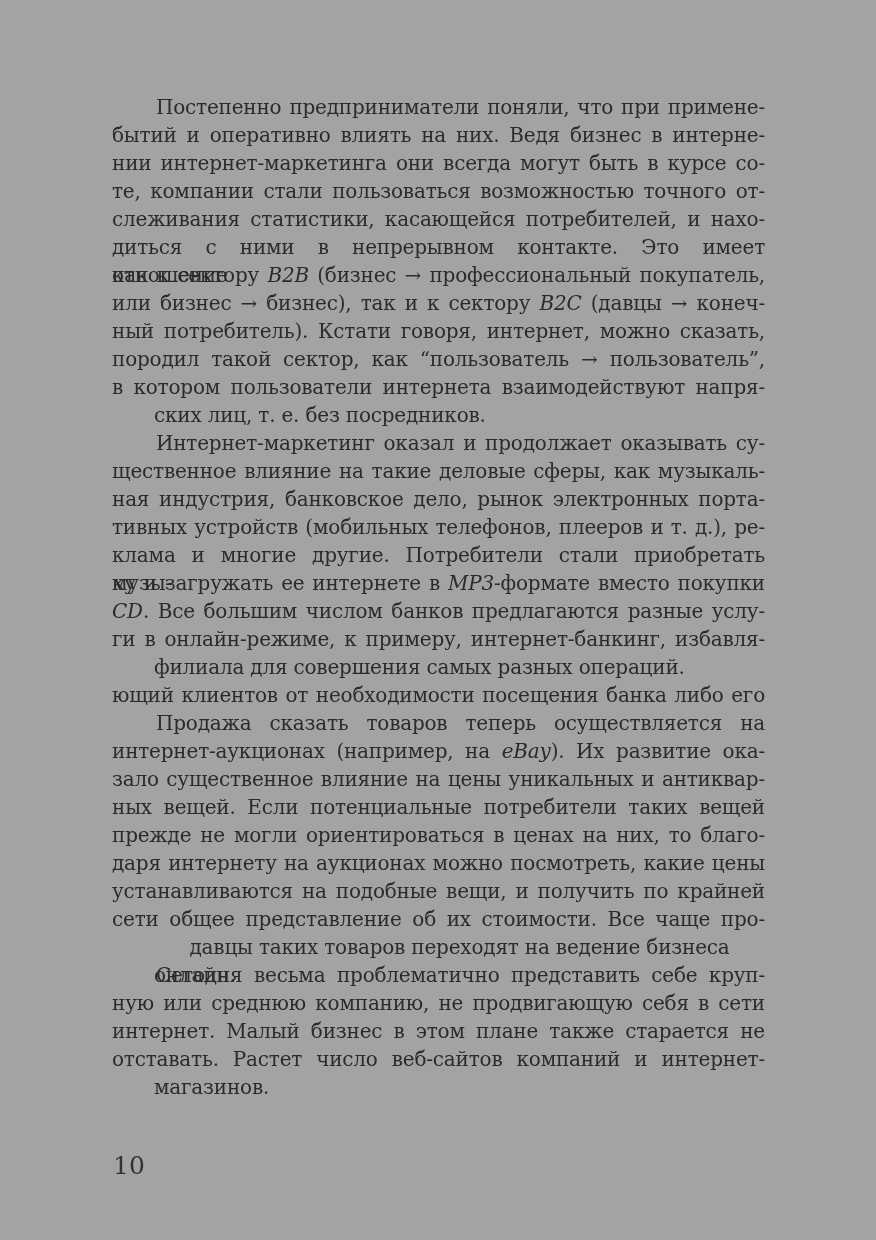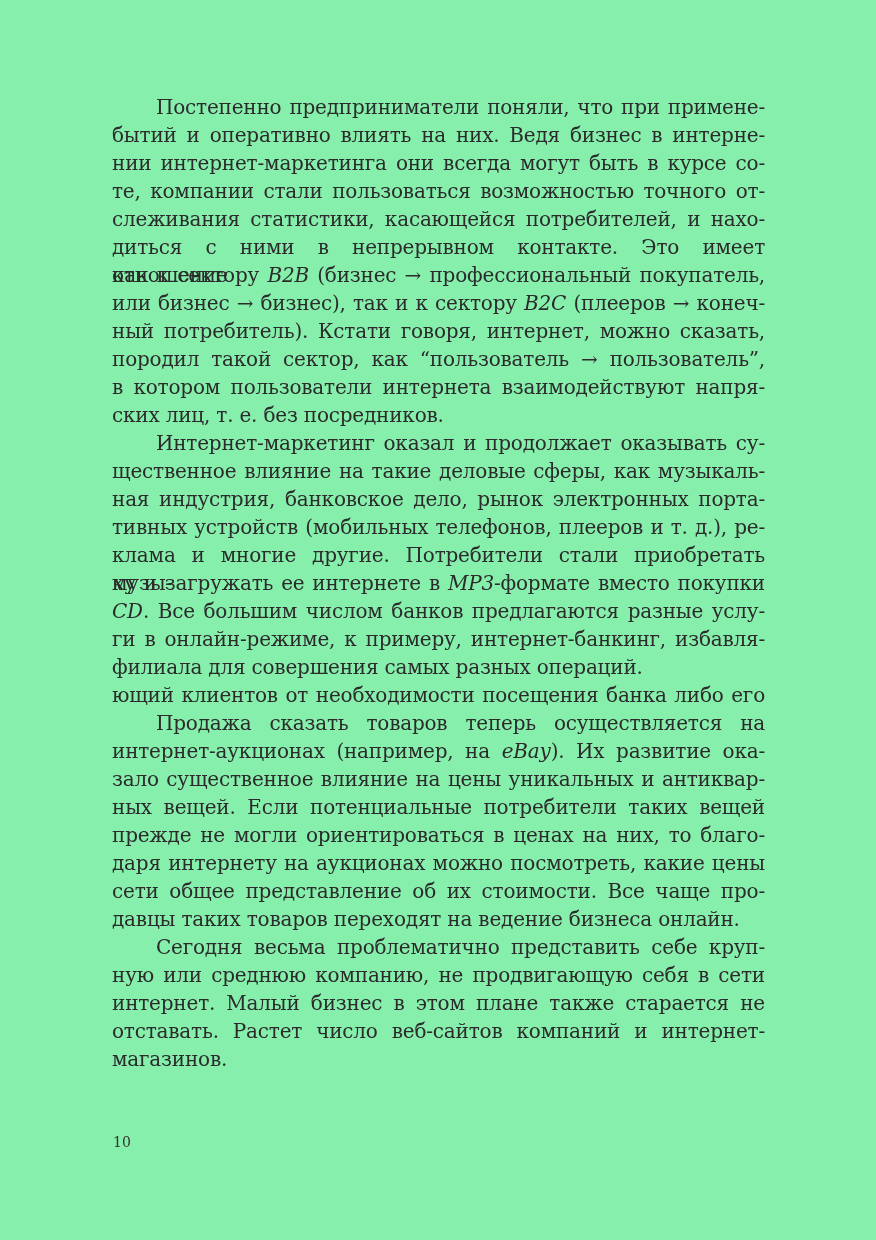--- a/index.html
+++ b/index.html
@@ -6,66 +6,67 @@
   body {
     width: 876px; height: 1240px;
     background: #fcfcfc;
     font-family: "DejaVu Serif", "Liberation Serif", serif;
     color: #2b2b2b;
     overflow: hidden;
   }
   .page {
     position: relative;
     width: 876px; height: 1240px;
-    background: #86efac;
+    background: #a3a3a3;
   }
   .text-block {
     position: absolute;
     left: 112px; top: 93px;
     width: 653px;
   }
   .para { margin: 0; padding: 0; }
   .line {
     font-size: 20px;
     line-height: 28px;
     height: 28px;
     letter-spacing: -0.2px;
     text-align: justify;
     text-align-last: justify;
     white-space: normal;
   }
   .line.first { padding-left: 44px; }
   .line.last {
     text-align: center;
     text-align-last: left;
+    margin-left: 42px;
   }
   .em { font-style: italic; }
   .page-number {
     position: absolute;
-    left: 113px; top: 1128px;
-    font-size: 14px;
+    left: 113px; top: 1152px;
+    font-size: 25px;
     line-height: 28px;
     color: #333333;
   }
 </style>
 </head>
 <body>
 
 <div class="page">
   <div class="text-block">
 
     <div class="para">
       <div class="line first">Постепенно предприниматели поняли, что при примене-</div>
       <div class="line">бытий и оперативно влиять на них. Ведя бизнес в интерне-</div>
       <div class="line">нии интернет-маркетинга они всегда могут быть в курсе со-</div>
       <div class="line">те, компании стали пользоваться возможностью точного от-</div>
       <div class="line">слеживания статистики, касающейся потребителей, и нахо-</div>
       <div class="line">диться с ними в непрерывном контакте. Это имеет отношение</div>
       <div class="line"><span>как к сектору </span><span class="em">B2B</span><span> (бизнес → профессиональный покупатель,</span></div>
-      <div class="line"><span>или бизнес → бизнес), так и к сектору </span><span class="em">B2C</span><span> (плееров → конеч-</span></div>
+      <div class="line"><span>или бизнес → бизнес), так и к сектору </span><span class="em">B2C</span><span> (давцы → конеч-</span></div>
       <div class="line">ный потребитель). Кстати говоря, интернет, можно сказать,</div>
       <div class="line">породил такой сектор, как “пользователь → пользователь”,</div>
       <div class="line">в котором пользователи интернета взаимодействуют напря-</div>
       <div class="line last">ских лиц, т. е. без посредников.</div>
     </div>
 
     <div class="para">
       <div class="line first">Интернет-маркетинг оказал и продолжает оказывать су-</div>
       <div class="line">щественное влияние на такие деловые сферы, как музыкаль-</div>
       <div class="line">ная индустрия, банковское дело, рынок электронных порта-</div>
@@ -78,20 +79,21 @@
       <div class="line">ющий клиентов от необходимости посещения банка либо его</div>
     </div>
 
     <div class="para">
       <div class="line first">Продажа сказать товаров теперь осуществляется на</div>
       <div class="line"><span>интернет-аукционах (например, на </span><span class="em">eBay</span><span>). Их развитие ока-</span></div>
       <div class="line">зало существенное влияние на цены уникальных и антиквар-</div>
       <div class="line">ных вещей. Если потенциальные потребители таких вещей</div>
       <div class="line">прежде не могли ориентироваться в ценах на них, то благо-</div>
       <div class="line">даря интернету на аукционах можно посмотреть, какие цены</div>
+      <div class="line">устанавливаются на подобные вещи, и получить по крайней</div>
       <div class="line">сети общее представление об их стоимости. Все чаще про-</div>
       <div class="line last">давцы таких товаров переходят на ведение бизнеса онлайн.</div>
     </div>
 
     <div class="para">
       <div class="line first">Сегодня весьма проблематично представить себе круп-</div>
       <div class="line">ную или среднюю компанию, не продвигающую себя в сети</div>
       <div class="line">интернет. Малый бизнес в этом плане также старается не</div>
       <div class="line">отставать. Растет число веб-сайтов компаний и интернет-</div>
       <div class="line last">магазинов.</div>

